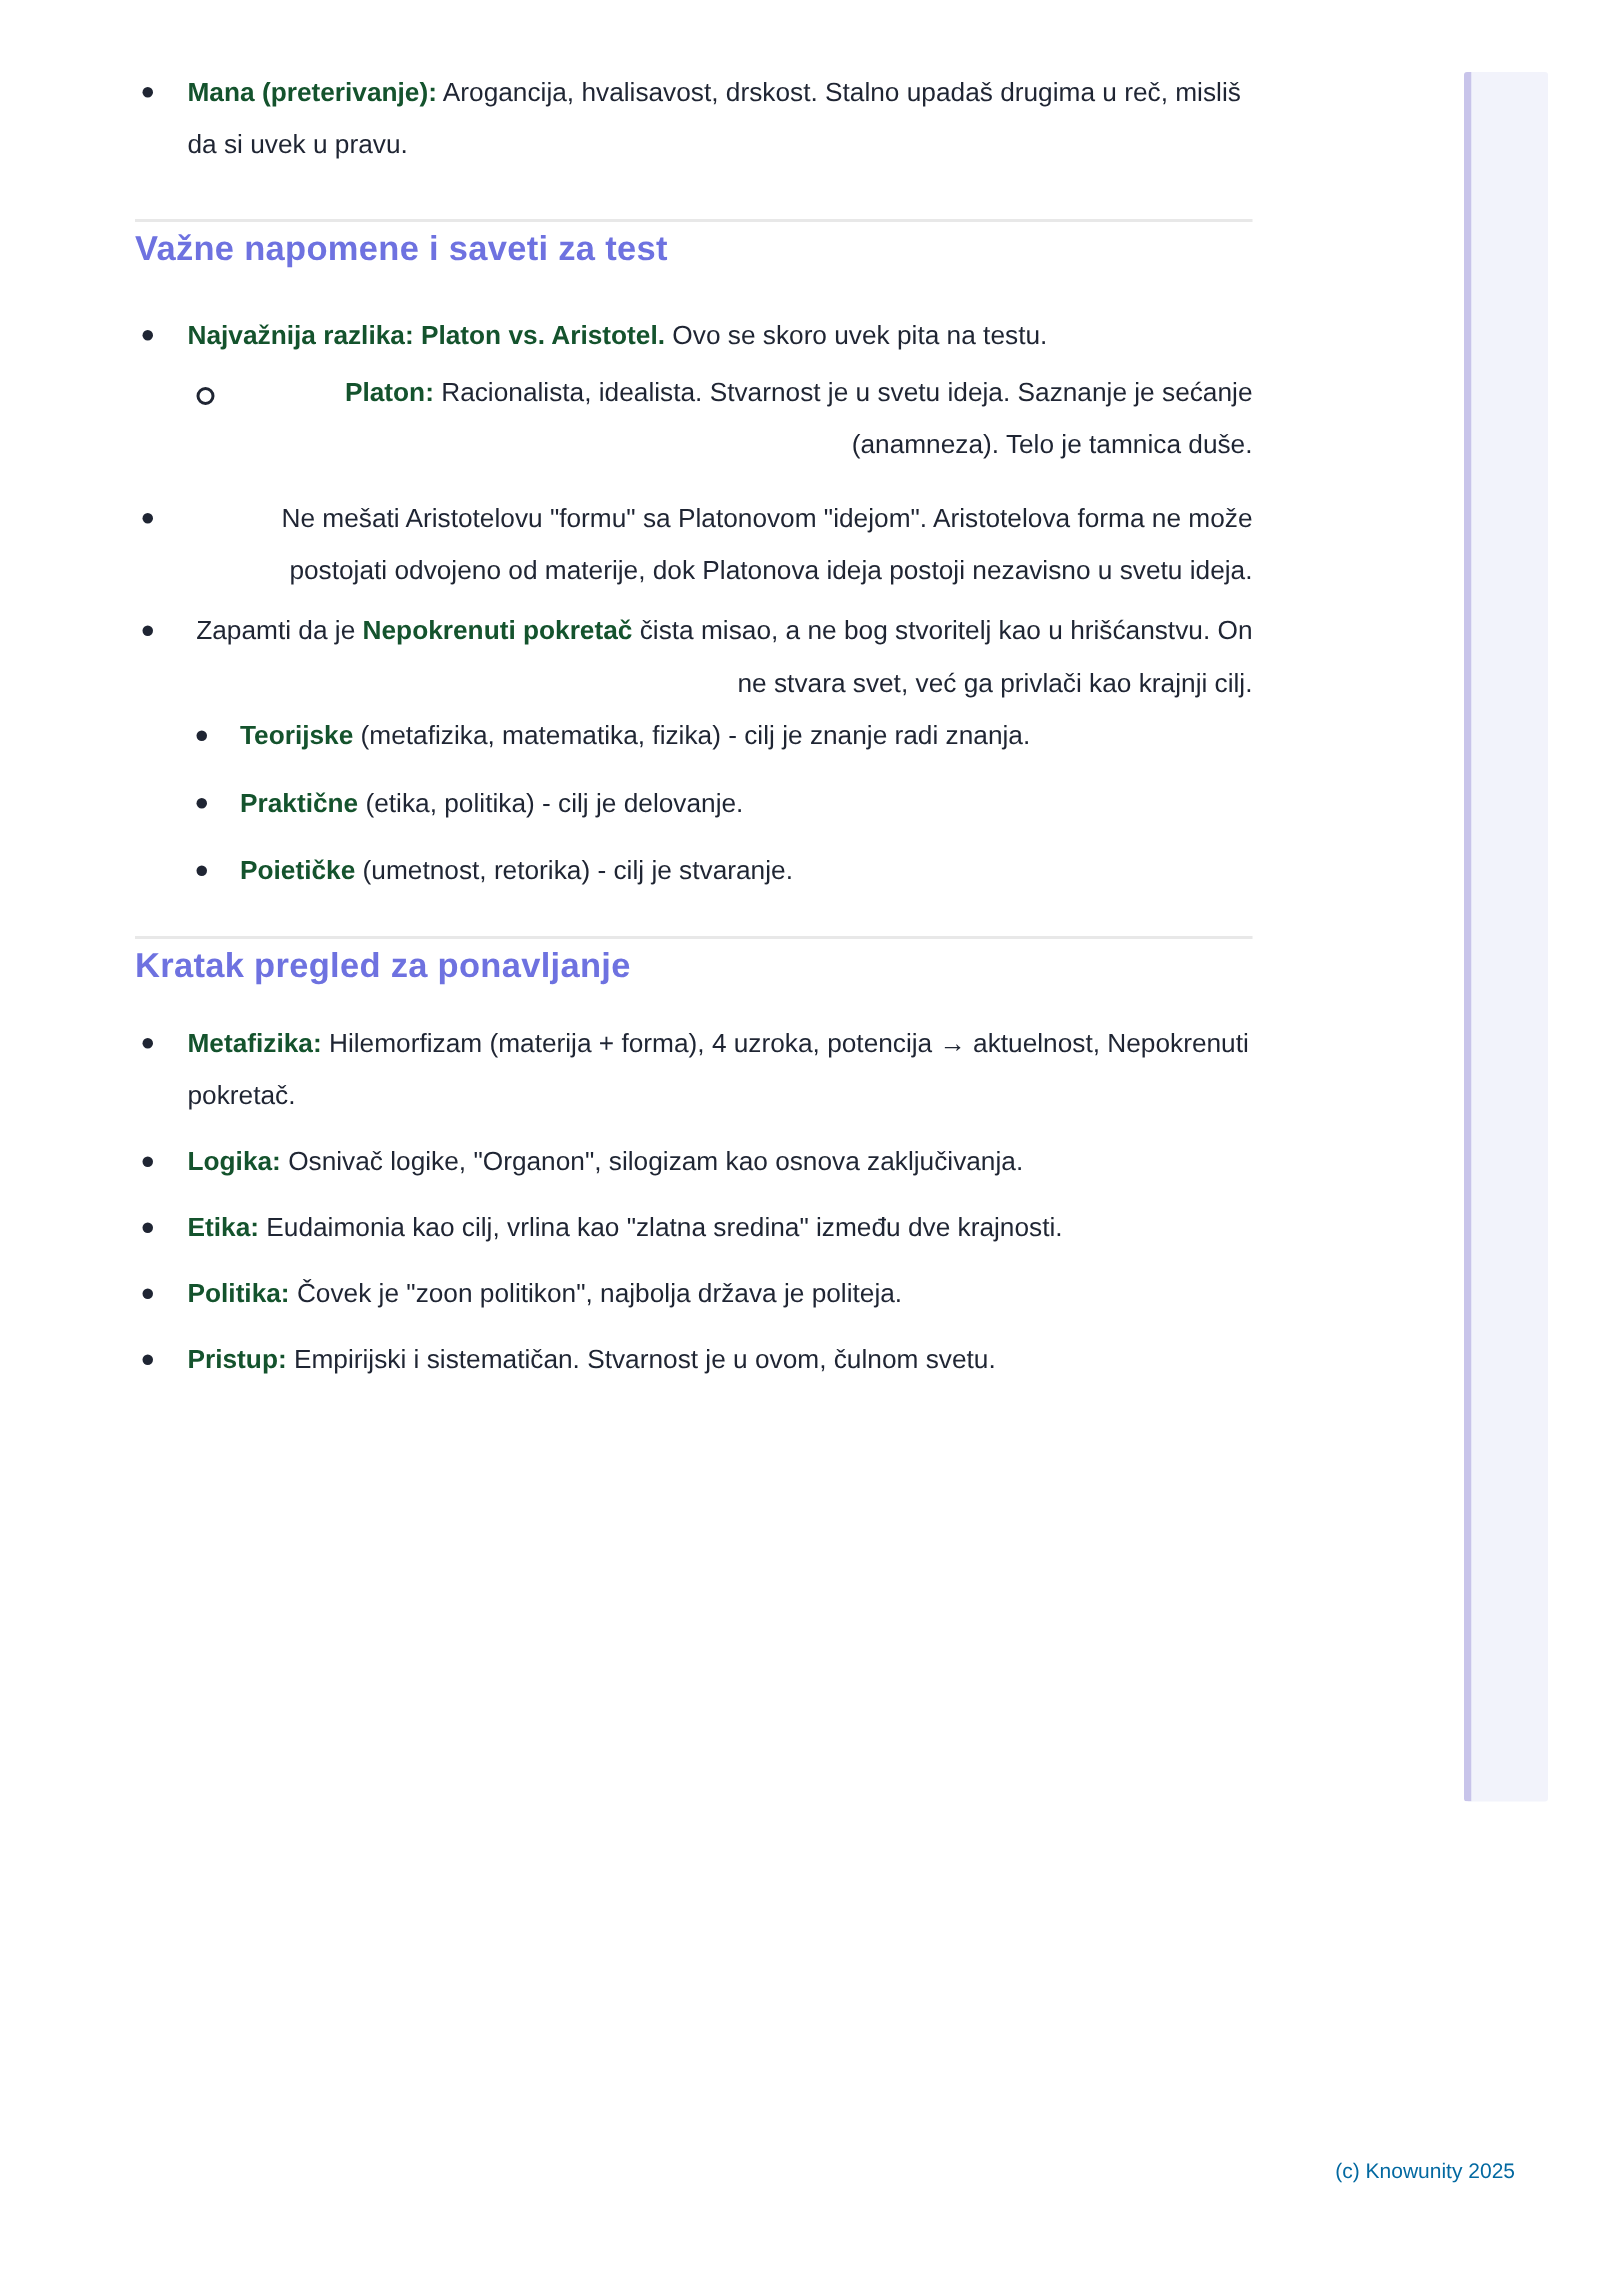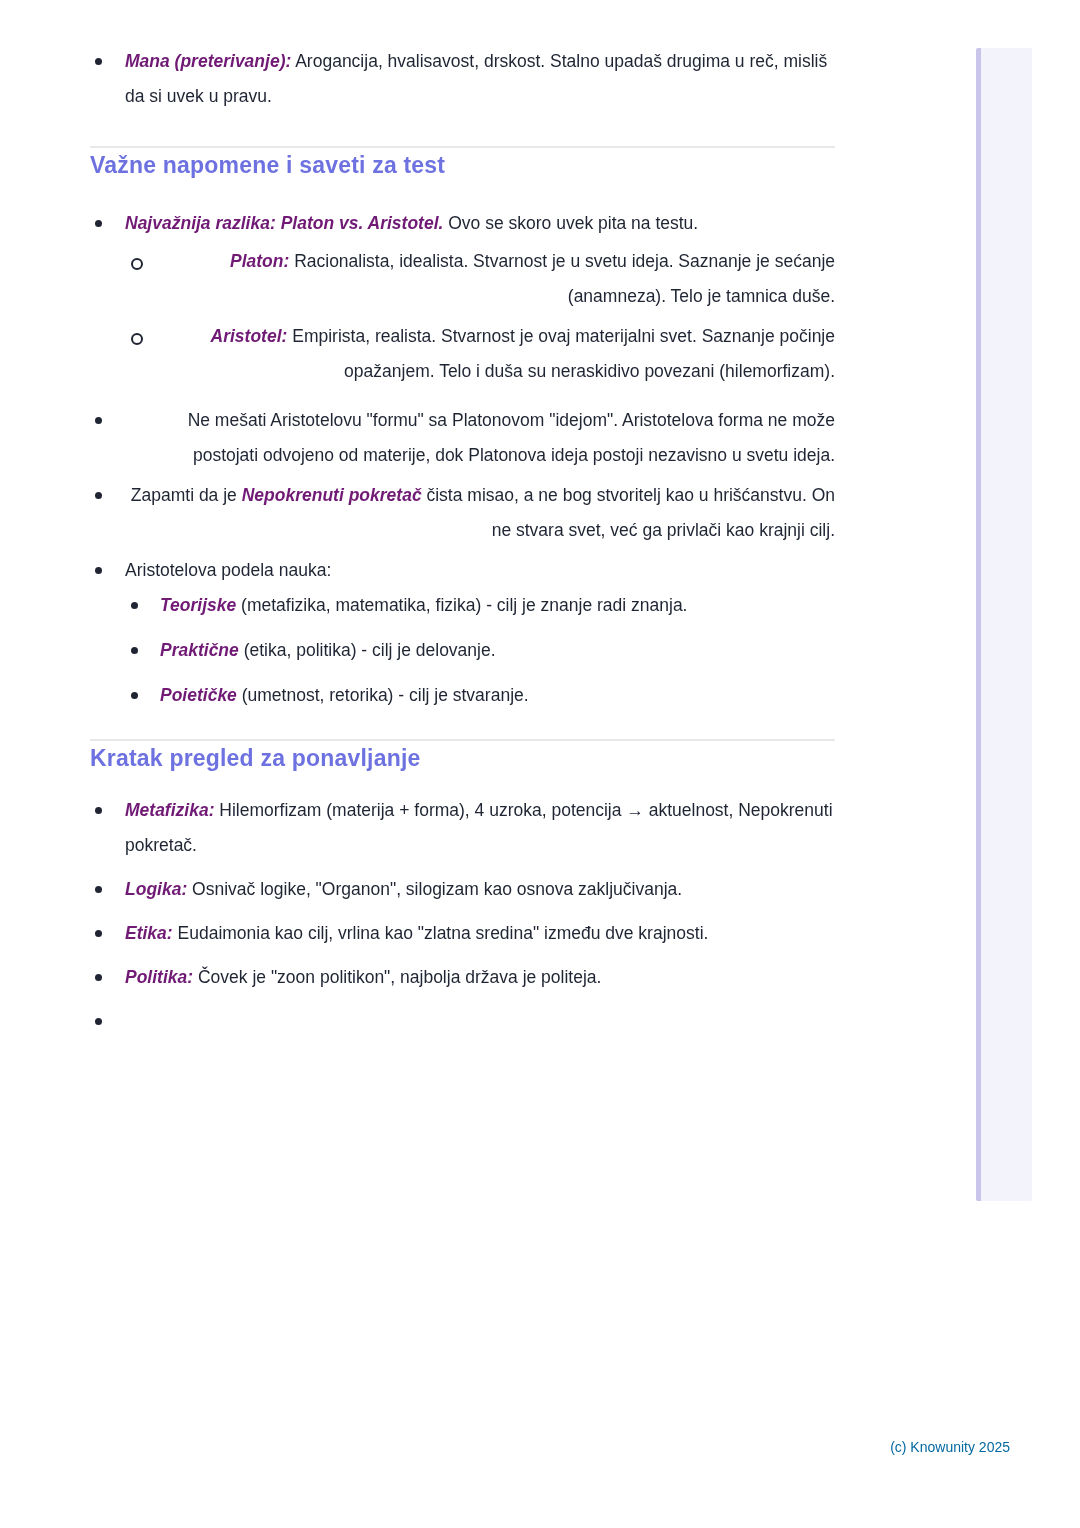--- a/index.html
+++ b/index.html
@@ -35,21 +35,21 @@
   .row {
     display: flex;
     align-items: flex-start;
   }
   .row .txt {
     margin: 0;
     font-size: 17.5px;
     line-height: 35px;
     color: #1f2533;
   }
-  .row b { font-weight: 700; color: #701a75; font-style: italic; }
+  .row b { font-weight: 700; color: #14532d; }
   .marker {
     flex: 0 0 auto;
     margin-top: 14px;
   }
   .dot {
     width: 7px;
     height: 7px;
     border-radius: 50%;
     background: #1f2533;
   }
@@ -122,39 +122,31 @@
     <div class="row lvl1">
       <span class="marker dot"></span>
       <p class="txt"><b>Najvažnija razlika: Platon vs. Aristotel.</b><span> Ovo se skoro uvek pita na testu.</span></p>
     </div>
 
     <div class="row lvl2 sub-gap">
       <span class="marker ring"></span>
       <p class="txt"><b>Platon:</b><span> Racionalista, idealista. Stvarnost je u svetu ideja. Saznanje je sećanje (anamneza). Telo je tamnica duše.</span></p>
     </div>
 
-    <div class="row lvl2 sub-gap2">
-      <span class="marker ring"></span>
-      <p class="txt"><b>Aristotel:</b><span> Empirista, realista. Stvarnost je ovaj materijalni svet. Saznanje počinje opažanjem. Telo i duša su neraskidivo povezani (hilemorfizam).</span></p>
-    </div>
 
     <div class="row lvl1 item-gap">
       <span class="marker dot"></span>
       <p class="txt"><span>Ne mešati Aristotelovu "formu" sa Platonovom "idejom". Aristotelova forma ne može postojati odvojeno od materije, dok Platonova ideja postoji nezavisno u svetu ideja.</span></p>
     </div>
 
     <div class="row lvl1 item-gap-sm">
       <span class="marker dot"></span>
       <p class="txt"><span>Zapamti da je </span><b>Nepokrenuti pokretač</b><span> čista misao, a ne bog stvoritelj kao u hrišćanstvu. On ne stvara svet, već ga privlači kao krajnji cilj.</span></p>
     </div>
 
-    <div class="row lvl1 item-gap-sm">
-      <span class="marker dot"></span>
-      <p class="txt"><span>Aristotelova podela nauka:</span></p>
-    </div>
 
     <div class="row lvl2">
       <span class="marker dot"></span>
       <p class="txt"><b>Teorijske</b><span> (metafizika, matematika, fizika) - cilj je znanje radi znanja.</span></p>
     </div>
 
     <div class="row lvl2 sci-gap">
       <span class="marker dot"></span>
       <p class="txt"><b>Praktične</b><span> (etika, politika) - cilj je delovanje.</span></p>
     </div>
@@ -187,19 +179,20 @@
       <p class="txt"><b>Etika:</b><span> Eudaimonia kao cilj, vrlina kao "zlatna sredina" između dve krajnosti.</span></p>
     </div>
 
     <div class="row lvl1 review-gap">
       <span class="marker dot"></span>
       <p class="txt"><b>Politika:</b><span> Čovek je "zoon politikon", najbolja država je politeja.</span></p>
     </div>
 
     <div class="row lvl1 review-gap">
       <span class="marker dot"></span>
+      <p class="txt"><b>Pristup:</b><span> Empirijski i sistematičan. Stvarnost je u ovom, čulnom svetu.</span></p>
     </div>
 
   </div>
 
 </div>
 
 <div class="footer">(c) Knowunity 2025</div>
 
 </body></html>

